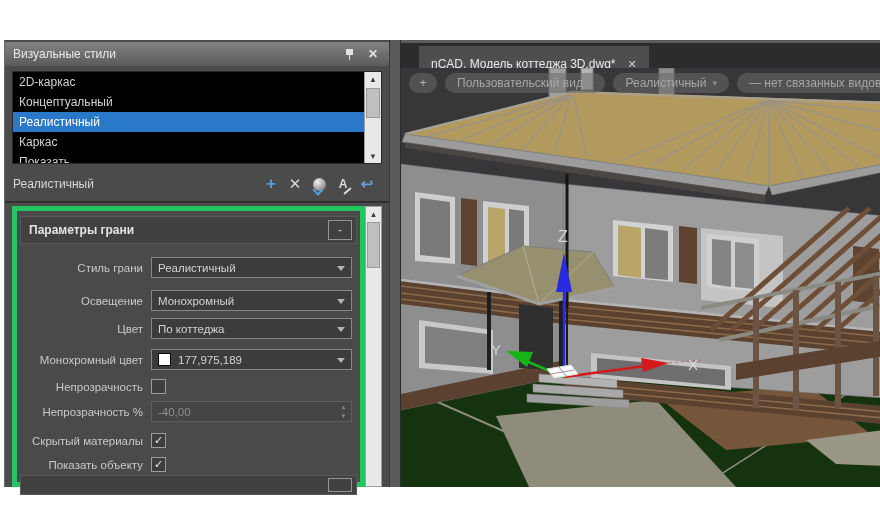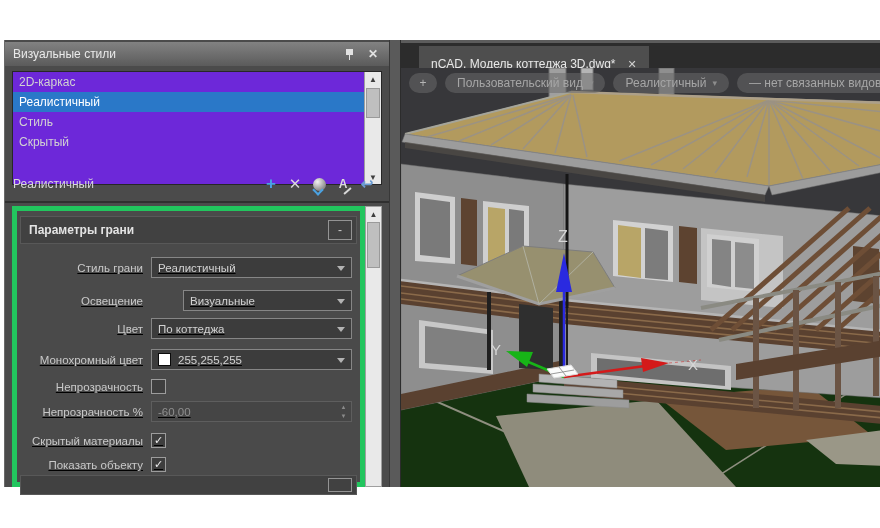--- a/index.html
+++ b/index.html
@@ -11,21 +11,21 @@
   .panel { position:absolute; left:0; top:0; width:385px; height:447px; background:#4b4b4b; border-left:1px solid #6a6a6a; }
   .titlebar { position:absolute; left:0; top:2px; width:100%; height:24px;
     background:linear-gradient(#828282,#5b5b5b); display:flex; align-items:center; padding:0 8px; gap:8px; }
   .titlebar .t { flex:1; font-size:12px; color:#eaeaea; }
   .icon-btn { display:flex; align-items:center; justify-content:center; width:16px; height:16px; color:#e2e2e2; cursor:default; }
   .pin { position:relative; width:11px; height:13px; }
   .pin::before { content:""; position:absolute; left:2px; top:1px; width:7px; height:6px; background:#e2e2e2; }
   .pin::after { content:""; position:absolute; left:5px; top:7px; width:1.5px; height:5px; background:#e2e2e2; }
   .close-x { font-size:12px; font-weight:bold; line-height:1; }
 
-  .style-list { position:absolute; left:7px; top:31px; right:7px; height:114px; background:#6d28d9;
+  .style-list { position:absolute; left:7px; top:31px; right:7px; height:93px; background:#000000;
     border:1px solid #272727; overflow:hidden; }
   .style-item { height:20px; line-height:20px; padding-left:6px; font-size:12px; color:#d2d2d2; margin-right:17px; }
   .style-item.selected { background:#2a78c8; color:#ffffff; }
   .vscroll { position:absolute; right:0; top:0; bottom:0; width:17px; background:#e9e9e9; border-left:1px solid #9f9f9f; }
   .vscroll .arr { position:absolute; left:0; width:100%; height:14px; display:flex; align-items:center; justify-content:center;
     font-size:8px; color:#3f3f3f; }
   .vscroll .arr.up { top:0; } .vscroll .arr.down { bottom:0; }
   .vscroll .thumb { position:absolute; left:1px; right:1px; background:#bfbfbf; border:1px solid #9a9a9a; }
 
   .stylebar { position:absolute; left:8px; top:130px; right:10px; height:28px; display:flex; align-items:center; }
@@ -48,21 +48,21 @@
 
   .sect { position:absolute; left:3px; right:3px; top:5px; height:28px; background:#414141; border:1px solid #585858;
     display:flex; align-items:center; padding:0 4px 0 8px; }
   .sect .st { flex:1; font-size:12px; font-weight:bold; color:#e4e4e4; }
   .mini-btn { width:24px; height:20px; border:1px solid #949494; color:#cccccc; font-size:12px;
     display:flex; align-items:center; justify-content:center; background:transparent; }
   .sect-bottom { position:absolute; left:3px; right:3px; top:264px; height:20px; background:#414141;
     border:1px solid #585858; display:flex; align-items:center; justify-content:flex-end; padding:0 4px; }
   .sect-bottom .mini-btn { height:14px; }
 
-  .row { position:absolute; left:6px; right:8px; height:21px; display:flex; align-items:center;text-decoration:underline; }
+  .row { position:absolute; left:6px; right:8px; height:21px; display:flex; align-items:center; }
   .row .lbl { width:128px; text-align:right; padding-right:8px; font-size:11.5px; color:#c9c9c9; white-space:nowrap; }
   .row .ctl { flex:1; display:flex; align-items:center; }
   .combo { flex:1; height:21px; background:#3c3c3c; border:1px solid #868686; display:flex; align-items:center;
     padding:0 20px 0 6px; position:relative; color:#d2d2d2; font-size:11.5px; }
   .dd-arrow { position:absolute; right:6px; top:8px; width:0; height:0;
     border:4px solid transparent; border-top:5px solid #b3b3b3; }
   .swatch { width:13px; height:13px; background:#ffffff; border:1px solid #0a0a0a; margin-right:7px; flex:none; }
   .checkbox { width:15px; height:15px; background:#3e3e3e; border:1px solid #9c9c9c; color:#ededed;
     font-size:11px; display:flex; align-items:center; justify-content:center; line-height:1; }
   .spinner { flex:1; height:21px; background:#454545; border:1px solid #5e5e5e; color:#8f8f8f; font-size:11.5px;
@@ -97,23 +97,24 @@
     <div class="titlebar">
       <span class="t">Визуальные стили</span>
       <span class="icon-btn">
             <span class="pin"></span>
           </span>
       <span class="icon-btn close-x">✕</span>
     </div>
 
     <div class="style-list">
       <div class="style-item">2D-каркас</div>
+      <div class="style-item">Концептуальный</div>
       <div class="style-item selected">Реалистичный</div>
-      <div class="style-item">Стиль</div>
-      <div class="style-item">Скрытый</div>
+      <div class="style-item">Каркас</div>
+      <div class="style-item">Показать</div>
       <div class="vscroll">
         <div class="arr up">▲</div>
         <div class="thumb" style="top:16px;height:30px;"></div>
         <div class="arr down">▼</div>
       </div>
     </div>
 
     <div class="stylebar">
       <span class="name">Реалистичный</span>
       <span class="tool add">+</span>
@@ -141,63 +142,63 @@
         <div class="row" style="top:46px;">
           <span class="lbl">Стиль грани</span>
           <span class="ctl">
                 <span class="combo">
             <span>Реалистичный</span>
             <span class="dd-arrow"></span>
           </span>
               </span>
         </div>
 
-        <div class="row" style="top:79px;gap:32px;">
+        <div class="row" style="top:79px;">
           <span class="lbl">Освещение</span>
           <span class="ctl">
                 <span class="combo">
-            <span>Визуальные</span>
+            <span>Монохромный</span>
             <span class="dd-arrow"></span>
           </span>
               </span>
         </div>
 
         <div class="row" style="top:107px;">
           <span class="lbl">Цвет</span>
           <span class="ctl">
                 <span class="combo">
             <span>По коттеджа</span>
             <span class="dd-arrow"></span>
           </span>
               </span>
         </div>
 
         <div class="row" style="top:138px;">
           <span class="lbl">Монохромный цвет</span>
           <span class="ctl">
                 <span class="combo">
             <span class="swatch"></span>
-            <span>255,255,255</span>
+            <span>177,975,189</span>
             <span class="dd-arrow"></span>
           </span>
               </span>
         </div>
 
         <div class="row" style="top:165px;justify-content:space-between;">
           <span class="lbl">Непрозрачность</span>
           <span class="ctl">
                 <span class="checkbox"></span>
               </span>
         </div>
 
         <div class="row" style="top:190px;">
           <span class="lbl">Непрозрачность %</span>
           <span class="ctl">
                 <span class="spinner">
-            <span>-60,00</span>
+            <span>-40,00</span>
             <span class="spin-btns">
               <span>▲</span>
               <span>▼</span>
             </span>
           </span>
               </span>
         </div>
 
         <div class="row" style="top:219px;">
           <span class="lbl">Скрытый материалы</span>

